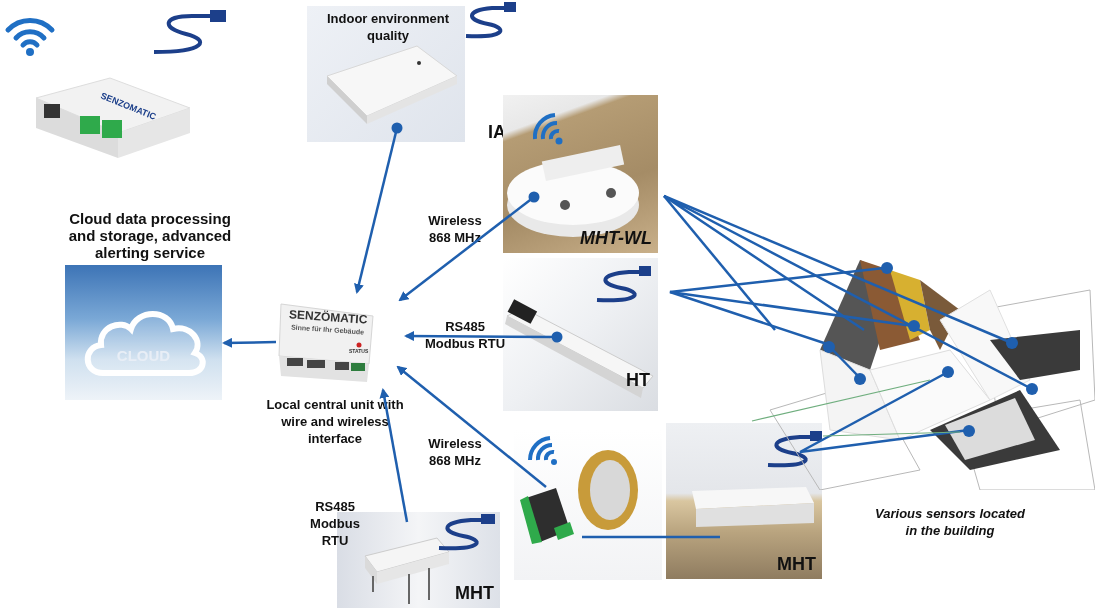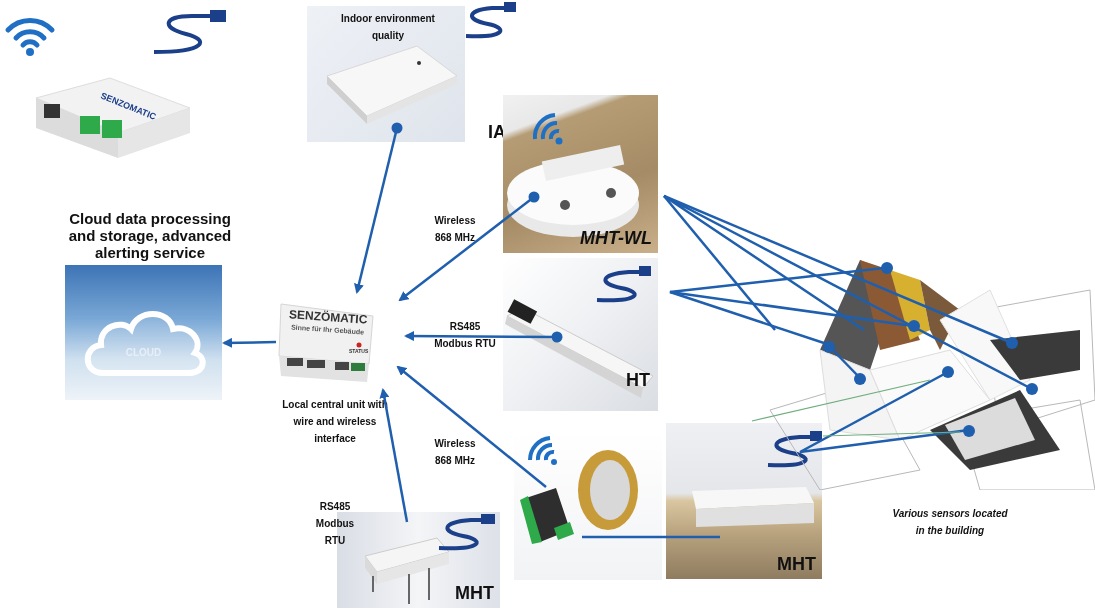--- a/index.html
+++ b/index.html
@@ -1,19 +1,19 @@
 <!DOCTYPE html>
 <html><head>
 <meta charset="utf-8">
 <style>
   html, body { margin:0; padding:0; background:#ffffff; }
   body { width:1095px; height:614px; position:relative; overflow:hidden;
          font-family:"Liberation Sans", "DejaVu Sans", sans-serif; }
   .lbl { position:absolute; font-weight:bold; color:#111; text-align:center;
-         font-size:10px; line-height:17px; white-space:pre-line; }
+         font-size:13px; line-height:17px; white-space:pre-line; }
   .tag { position:absolute; font-weight:bold; color:#111; font-size:18px;padding-left:48px; }
   .panel { position:absolute; overflow:hidden; }
   svg.overlay { position:absolute; left:0; top:0; }
   .device { position:absolute; }
 </style>
 </head>
 <body>
 
 <div class="device" style="left:30px;top:48px;width:160px;height:110px;">
   <svg width="160" height="110" viewBox="0 0 160 110">
@@ -59,21 +59,21 @@
   </svg>
 </div>
 
 <div class="lbl" style="left:60px;top:210px;width:180px;font-size:15px;">Cloud data processing
 and storage, advanced
 alerting service</div>
 <div class="panel" style="left:65px;top:265px;width:157px;height:135px;background:linear-gradient(180deg,#3d74b6 0%,#7aa8d6 40%,#cfe0ef 70%,#eef3f8 100%);">
   <svg width="157" height="135" viewBox="0 0 157 135" style="position:absolute;left:0;top:0;">
     <path d="M38 108 C18 108 18 82 36 80 C34 62 56 54 66 64 C72 44 104 44 108 64 C126 60 138 76 130 88 C142 92 140 108 124 108 Z" stroke="#ffffff" stroke-width="6" fill="rgba(255,255,255,0.15)"></path>
   </svg>
-  <div style="position:absolute;left:0;width:157px;top:82px;text-align:center;color:#e8eef6;font-weight:bold;font-size:10px;">CLOUD</div>
+  <div style="position:absolute;left:0;width:157px;top:82px;text-align:center;color:#e8eef6;font-weight:bold;font-size:15px;">CLOUD</div>
 </div>
 <div class="tag" style="left:236px;top:326px;text-decoration:underline;font-style:italic;">ETH</div>
 
 <div class="device" style="left:277px;top:300px;width:100px;height:85px;">
   <svg width="100" height="85" viewBox="0 0 100 85">
     <polygon points="4,4 96,16 92,64 2,56" fill="#f1f1f1" stroke="#d6d6d6"></polygon>
     <polygon points="2,56 92,64 90,82 4,76" fill="#e2e2e2"></polygon>
     <rect x="10" y="58" width="16" height="8" fill="#444"></rect>
     <rect x="30" y="60" width="18" height="8" fill="#444"></rect>
     <rect x="58" y="62" width="14" height="8" fill="#444"></rect>

